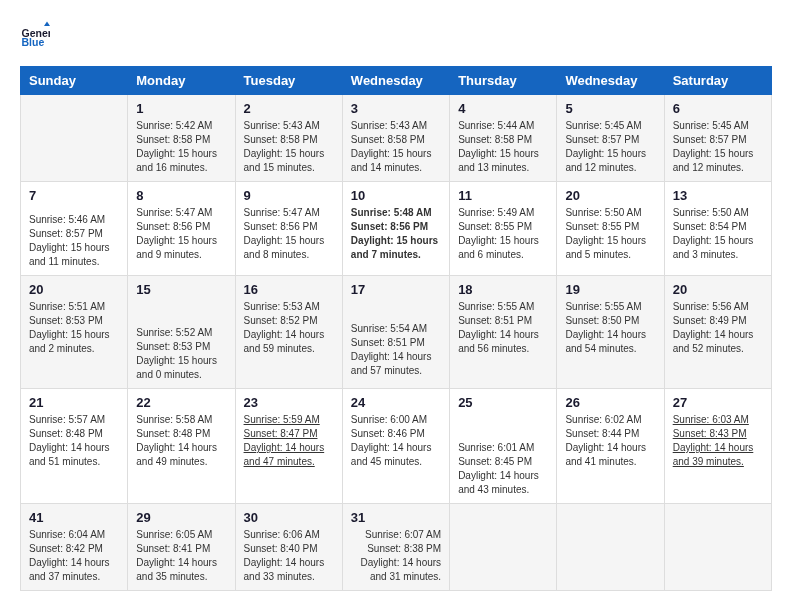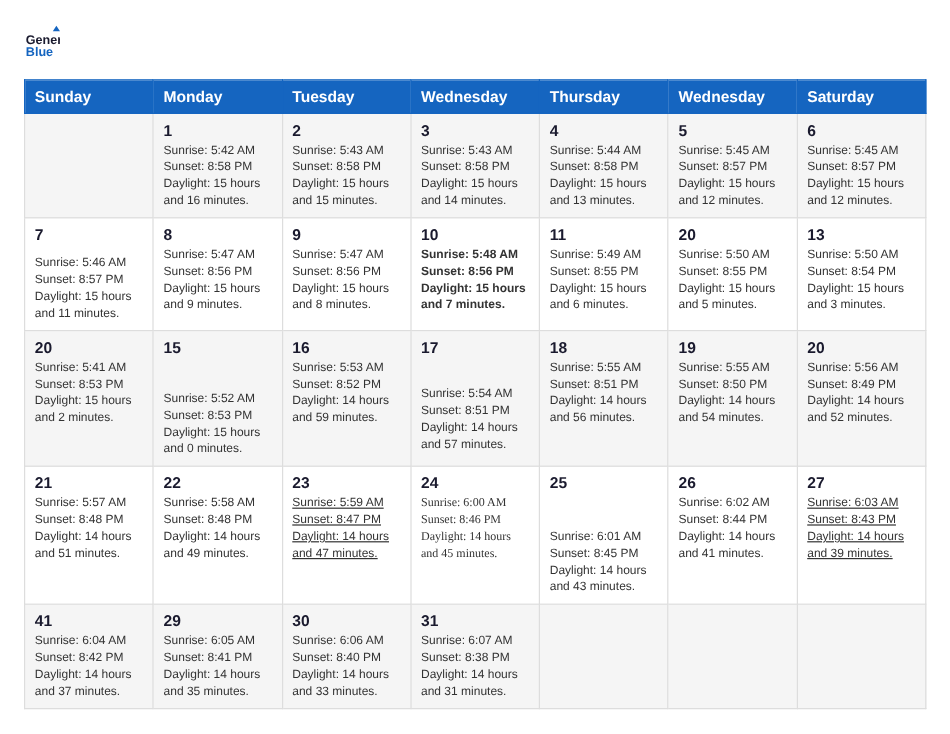--- a/index.html
+++ b/index.html
@@ -204,21 +204,21 @@
           <span class="day-num">13</span>
           <div class="day-info" style="white-space: pre-line;">Sunrise: 5:50 AM
 Sunset: 8:54 PM
 Daylight: 15 hours
 and 3 minutes.</div>
         </td>
       </tr>
       <tr>
         <td>
           <span class="day-num">20</span>
-          <div class="day-info" style="white-space: pre-line;">Sunrise: 5:41 AM
+          <div class="day-info" style="white-space: pre-line;">Sunrise: 5:51 AM
 Sunset: 8:53 PM
 Daylight: 15 hours
 and 2 minutes.</div>
         </td>
         <td>
           <span class="day-num">15</span>
           <div class="day-info" style="white-space: pre-line; margin-top: 29px;">Sunrise: 5:52 AM
 Sunset: 8:53 PM
 Daylight: 15 hours
 and 0 minutes.</div>
@@ -276,21 +276,21 @@
         </td>
         <td>
           <span class="day-num">23</span>
           <div class="day-info" style="white-space: pre-line; text-decoration: underline;">Sunrise: 5:59 AM
 Sunset: 8:47 PM
 Daylight: 14 hours
 and 47 minutes.</div>
         </td>
         <td>
           <span class="day-num">24</span>
-          <div class="day-info" style="white-space: pre-line; font-family: Liberation Serif, serif;">Sunrise: 6:00 AM
+          <div class="day-info" style="white-space: pre-line;">Sunrise: 6:00 AM
 Sunset: 8:46 PM
 Daylight: 14 hours
 and 45 minutes.</div>
         </td>
         <td>
           <span class="day-num">25</span>
           <div class="day-info" style="white-space: pre-line; margin-top: 31px;">Sunrise: 6:01 AM
 Sunset: 8:45 PM
 Daylight: 14 hours
 and 43 minutes.</div>
@@ -327,21 +327,21 @@
         </td>
         <td>
           <span class="day-num">30</span>
           <div class="day-info" style="white-space: pre-line;">Sunrise: 6:06 AM
 Sunset: 8:40 PM
 Daylight: 14 hours
 and 33 minutes.</div>
         </td>
         <td>
           <span class="day-num">31</span>
-          <div class="day-info" style="white-space: pre-line;">Sunrise: 6:07 AM
+          <div class="day-info" style="white-space: pre-line; text-align: right;">Sunrise: 6:07 AM
 Sunset: 8:38 PM
 Daylight: 14 hours
 and 31 minutes.</div>
         </td>
         <td class="empty-cell"></td>
         <td class="empty-cell"></td>
         <td class="empty-cell"></td>
       </tr>
     </tbody>
 </table>

